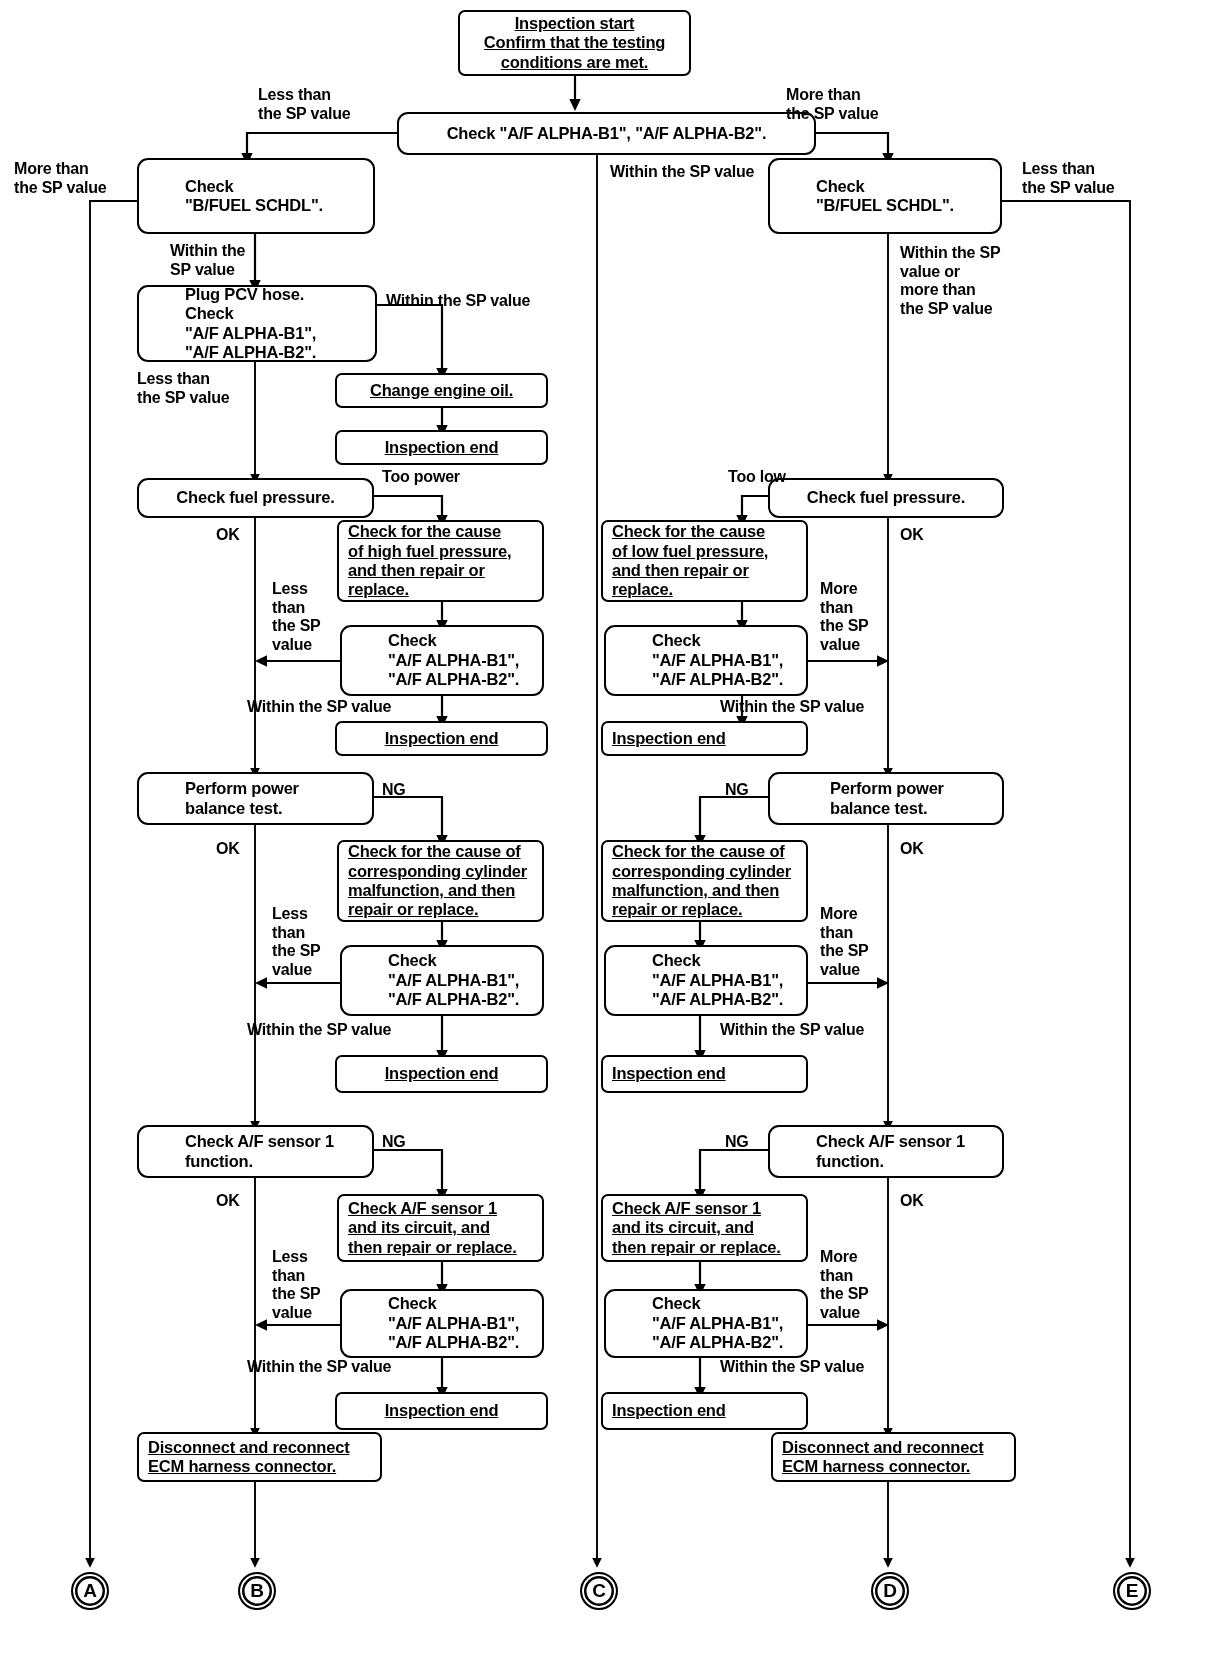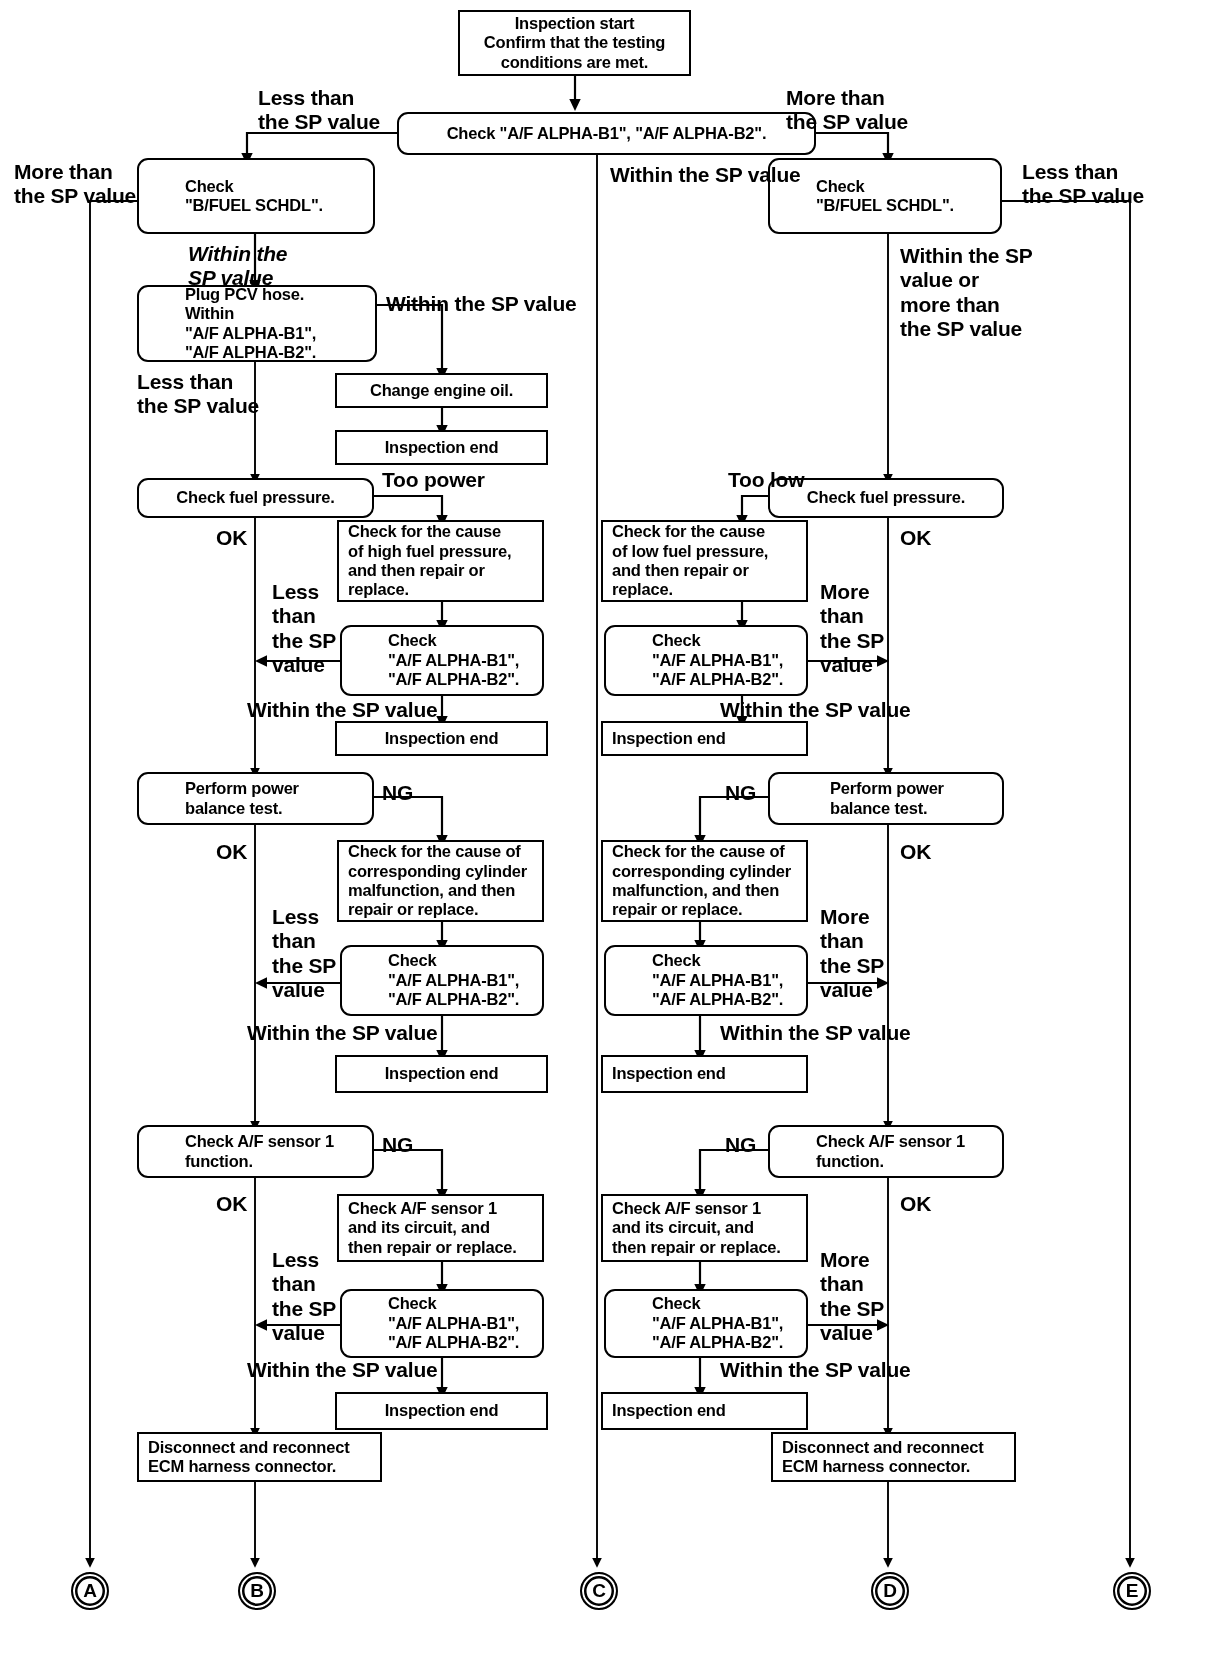--- a/index.html
+++ b/index.html
@@ -24,35 +24,35 @@
     flex-direction:column;
     justify-content:center;
     color:#000000;
     font-weight:bold;
     font-size:16.5px;
     line-height:1.18;
     letter-spacing:-0.2px;
     z-index:3;
   }
   .node.round{ border-radius:11px; }
-  .node.sq{ border-radius:0; }
+  .node.sq{ border-radius:7px;text-decoration:underline; }
   .node .txt{ white-space:pre-line; }
   .node.center{ align-items:center; text-align:center; }
   .node.center .txt{ text-align:center; }
   .node.padleft .txt{ padding-left:9px; }
   .node.indent .txt{ padding-left:46px; }
   .node.indent2 .txt{ padding-left:60px; }
   .node.thin{ border-width:2px; }
 
   
   .lbl{
     position:absolute;
     color:#000000;
     font-weight:bold;
-    font-size:21px;
+    font-size:16px;
     line-height:1.16;
     white-space:pre-line;
     letter-spacing:-0.2px;
     z-index:4;
     background:transparent;
   }
 
   
   #wires{
     position:absolute;
@@ -184,21 +184,21 @@
 "B/FUEL SCHDL".</span>
   </div>
 
   <div class="node round indent" style="left:768px;top:158px;width:234px;height:76px;">
     <span class="txt">Check
 "B/FUEL SCHDL".</span>
   </div>
 
   <div class="node round indent" style="left:137px;top:285px;width:240px;height:77px;">
     <span class="txt">Plug PCV hose.
-Within
+Check
 "A/F ALPHA-B1",
 "A/F ALPHA-B2".</span>
   </div>
 
   <div class="node sq center thin" style="left:335px;top:373px;width:213px;height:35px;">
     <span class="txt">Change engine oil.</span>
   </div>
 
   <div class="node sq center thin" style="left:335px;top:430px;width:213px;height:35px;">
     <span class="txt">Inspection end</span>
@@ -347,21 +347,21 @@
 
   <div class="lbl" style="left:786px;top:86px;">More than
 the SP value</div>
 
   <div class="lbl" style="left:14px;top:160px;">More than
 the SP value</div>
 
   <div class="lbl" style="left:1022px;top:160px;">Less than
 the SP value</div>
 
-  <div class="lbl" style="left:188px;top:242px;font-style:italic;">Within the
+  <div class="lbl" style="left:170px;top:242px;">Within the
 SP value</div>
 
   <div class="lbl" style="left:610px;top:163px;">Within the SP value</div>
 
   <div class="lbl" style="left:900px;top:244px;">Within the SP
 value or
 more than
 the SP value</div>
 
   <div class="lbl" style="left:386px;top:292px;">Within the SP value</div>

